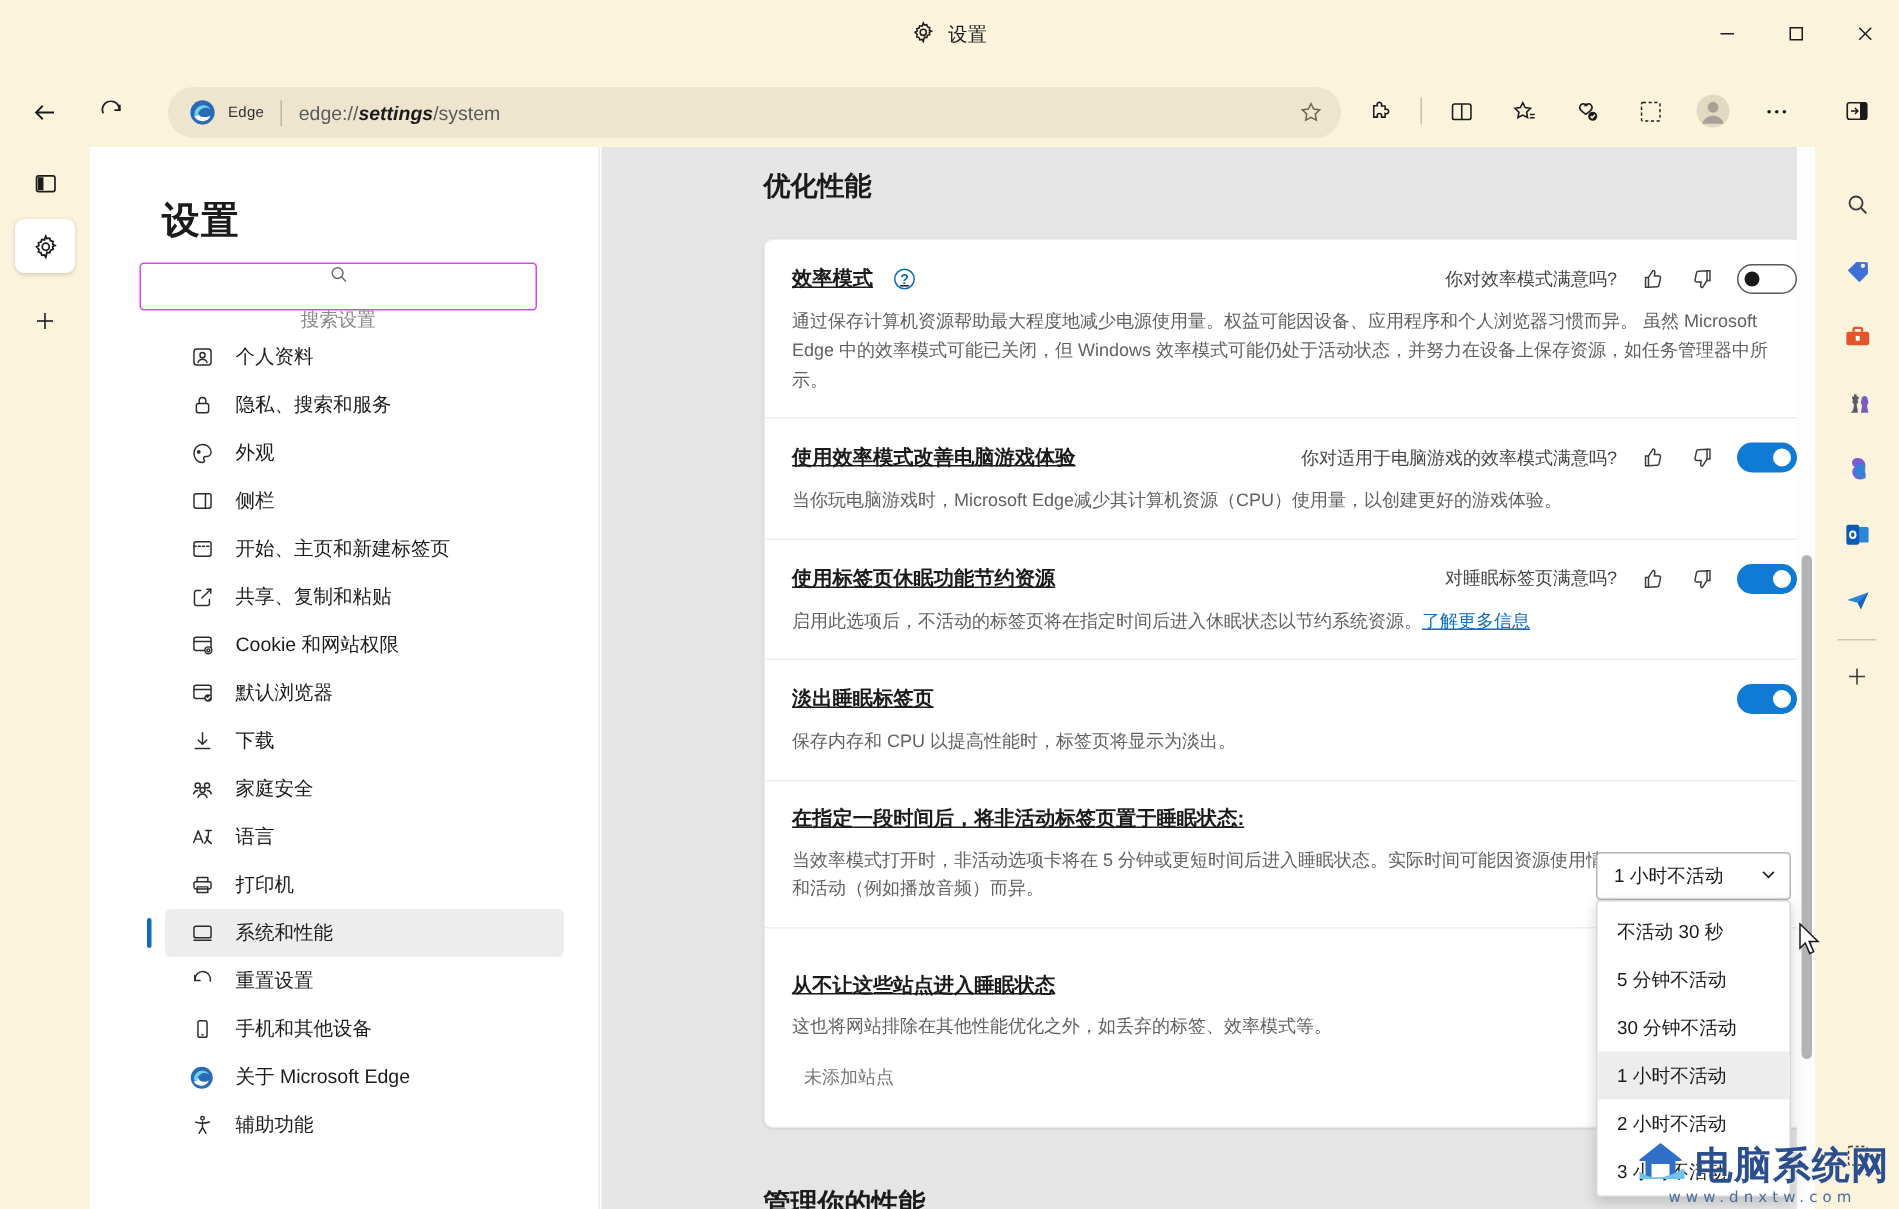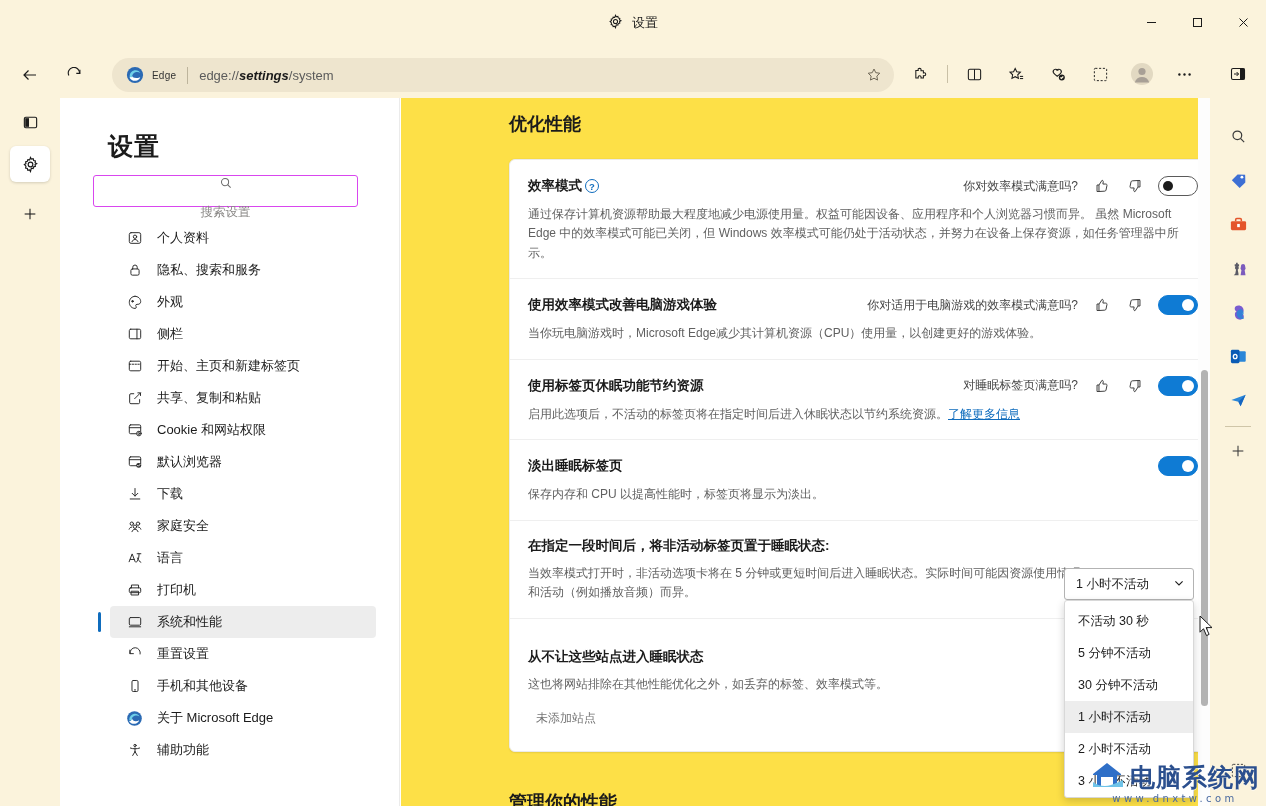--- a/index.html
+++ b/index.html
@@ -107,37 +107,37 @@
   .nav-item.selected::before {
     content: ""; position: absolute; left: -12px; top: 6px;
     width: 3px; height: 20px; background: #0f6cbd; border-radius: 2px;
   }
   .nav-ico { width: 17px; height: 17px; flex: 0 0 auto; display:flex; align-items:center; justify-content:center;}
   .nav-label { white-space: nowrap; }
 
   
   .content {
     position: absolute; left: 341px; top: 0; width: 809px; height: 708px;
-    background: #fde047; padding: 0;
+    background: #e5e5e5; padding: 0;
   }
   .section-h {
     font-size: 18px; font-weight: 700; color: #1b1b1b;
     margin: 14px 0 0 108px;
   }
   .card {
     margin: 23px 0 0 108px; width: 708px;
     background: #fff; border: 1px solid #ebebeb; border-radius: 6px;
     box-shadow: 0 .6px 1.8px rgba(0,0,0,.09);
   }
   .row { padding: 16px 18px 15px 18px; border-bottom: 1px solid #efefef; }
   .row:last-child { border-bottom: none; margin-top: 13px; }
   .row-top { display: flex; align-items: center; }
   .row-title {
     font-size: 13.5px; font-weight: 700; color: #1b1b1b;
-    display: flex; align-items: center; gap: 3px;
+    display: flex; align-items: center; gap: 14px; text-decoration: underline;
   }
   .row-right { margin-left: auto; display: flex; align-items: center; gap: 14px; }
   .feedback-q { font-size: 12px; color: #444; }
   .desc {
     margin-top: 9px; font-size: 12px; color: #616161; line-height: 1.62;
     max-width: 660px;
   }
   .desc a { color: #0f6cbd; text-decoration: underline; }
   .sub-note { margin-top: 16px; font-size: 12px; color: #757575; padding-left: 8px; }
 

